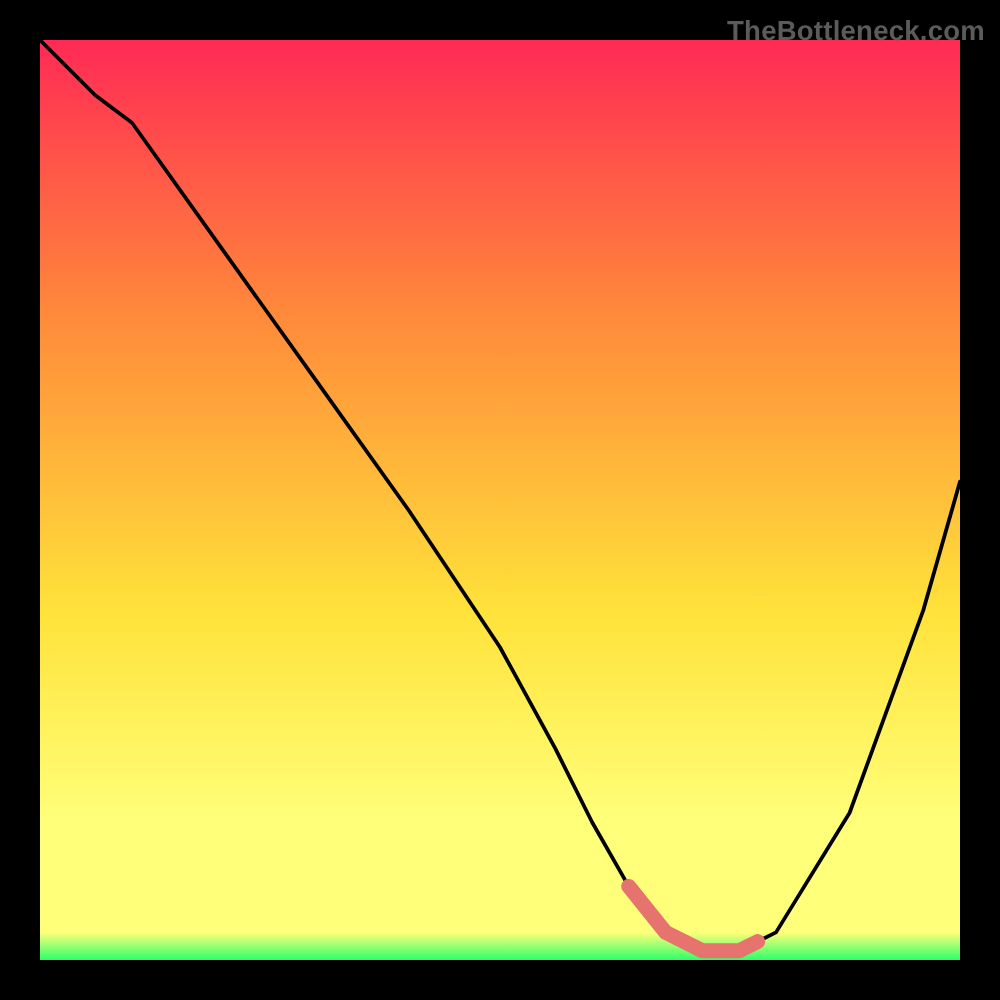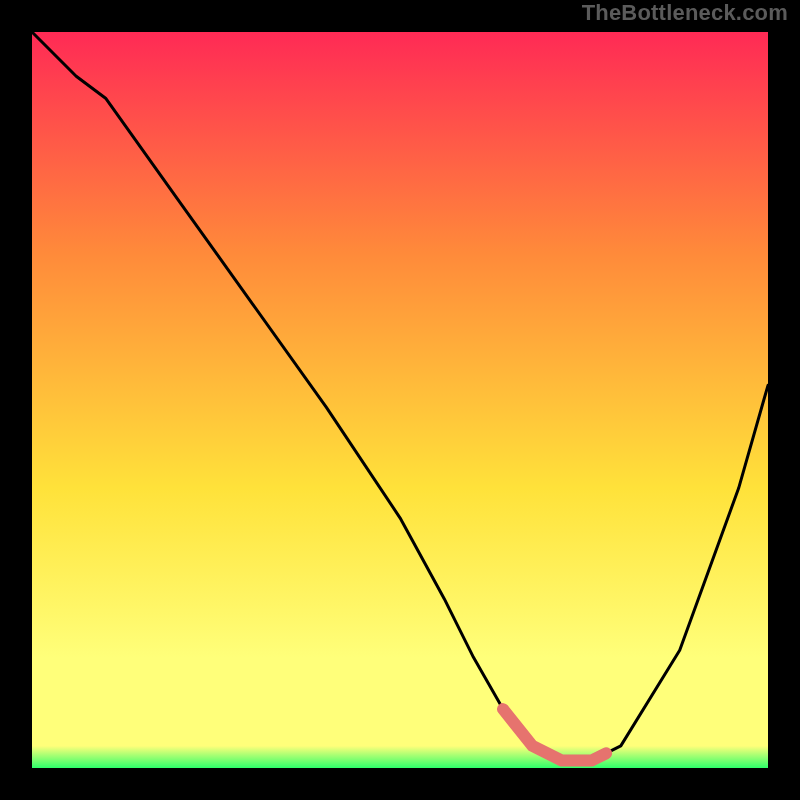--- a/index.html
+++ b/index.html
@@ -11,21 +11,21 @@
     overflow: hidden;
     font-family: Arial, Helvetica, sans-serif;
   }
   .container {
     position: relative;
     width: 800px;
     height: 800px;
   }
   .watermark {
     position: absolute;
-    top: 0;
+    top: 12px;
     right: 12px;
     font-size: 22px;
     font-weight: bold;
     color: #5b5b5b;
     letter-spacing: 0.2px;
     z-index: 10;
   }
   svg {
     display: block;
   }

